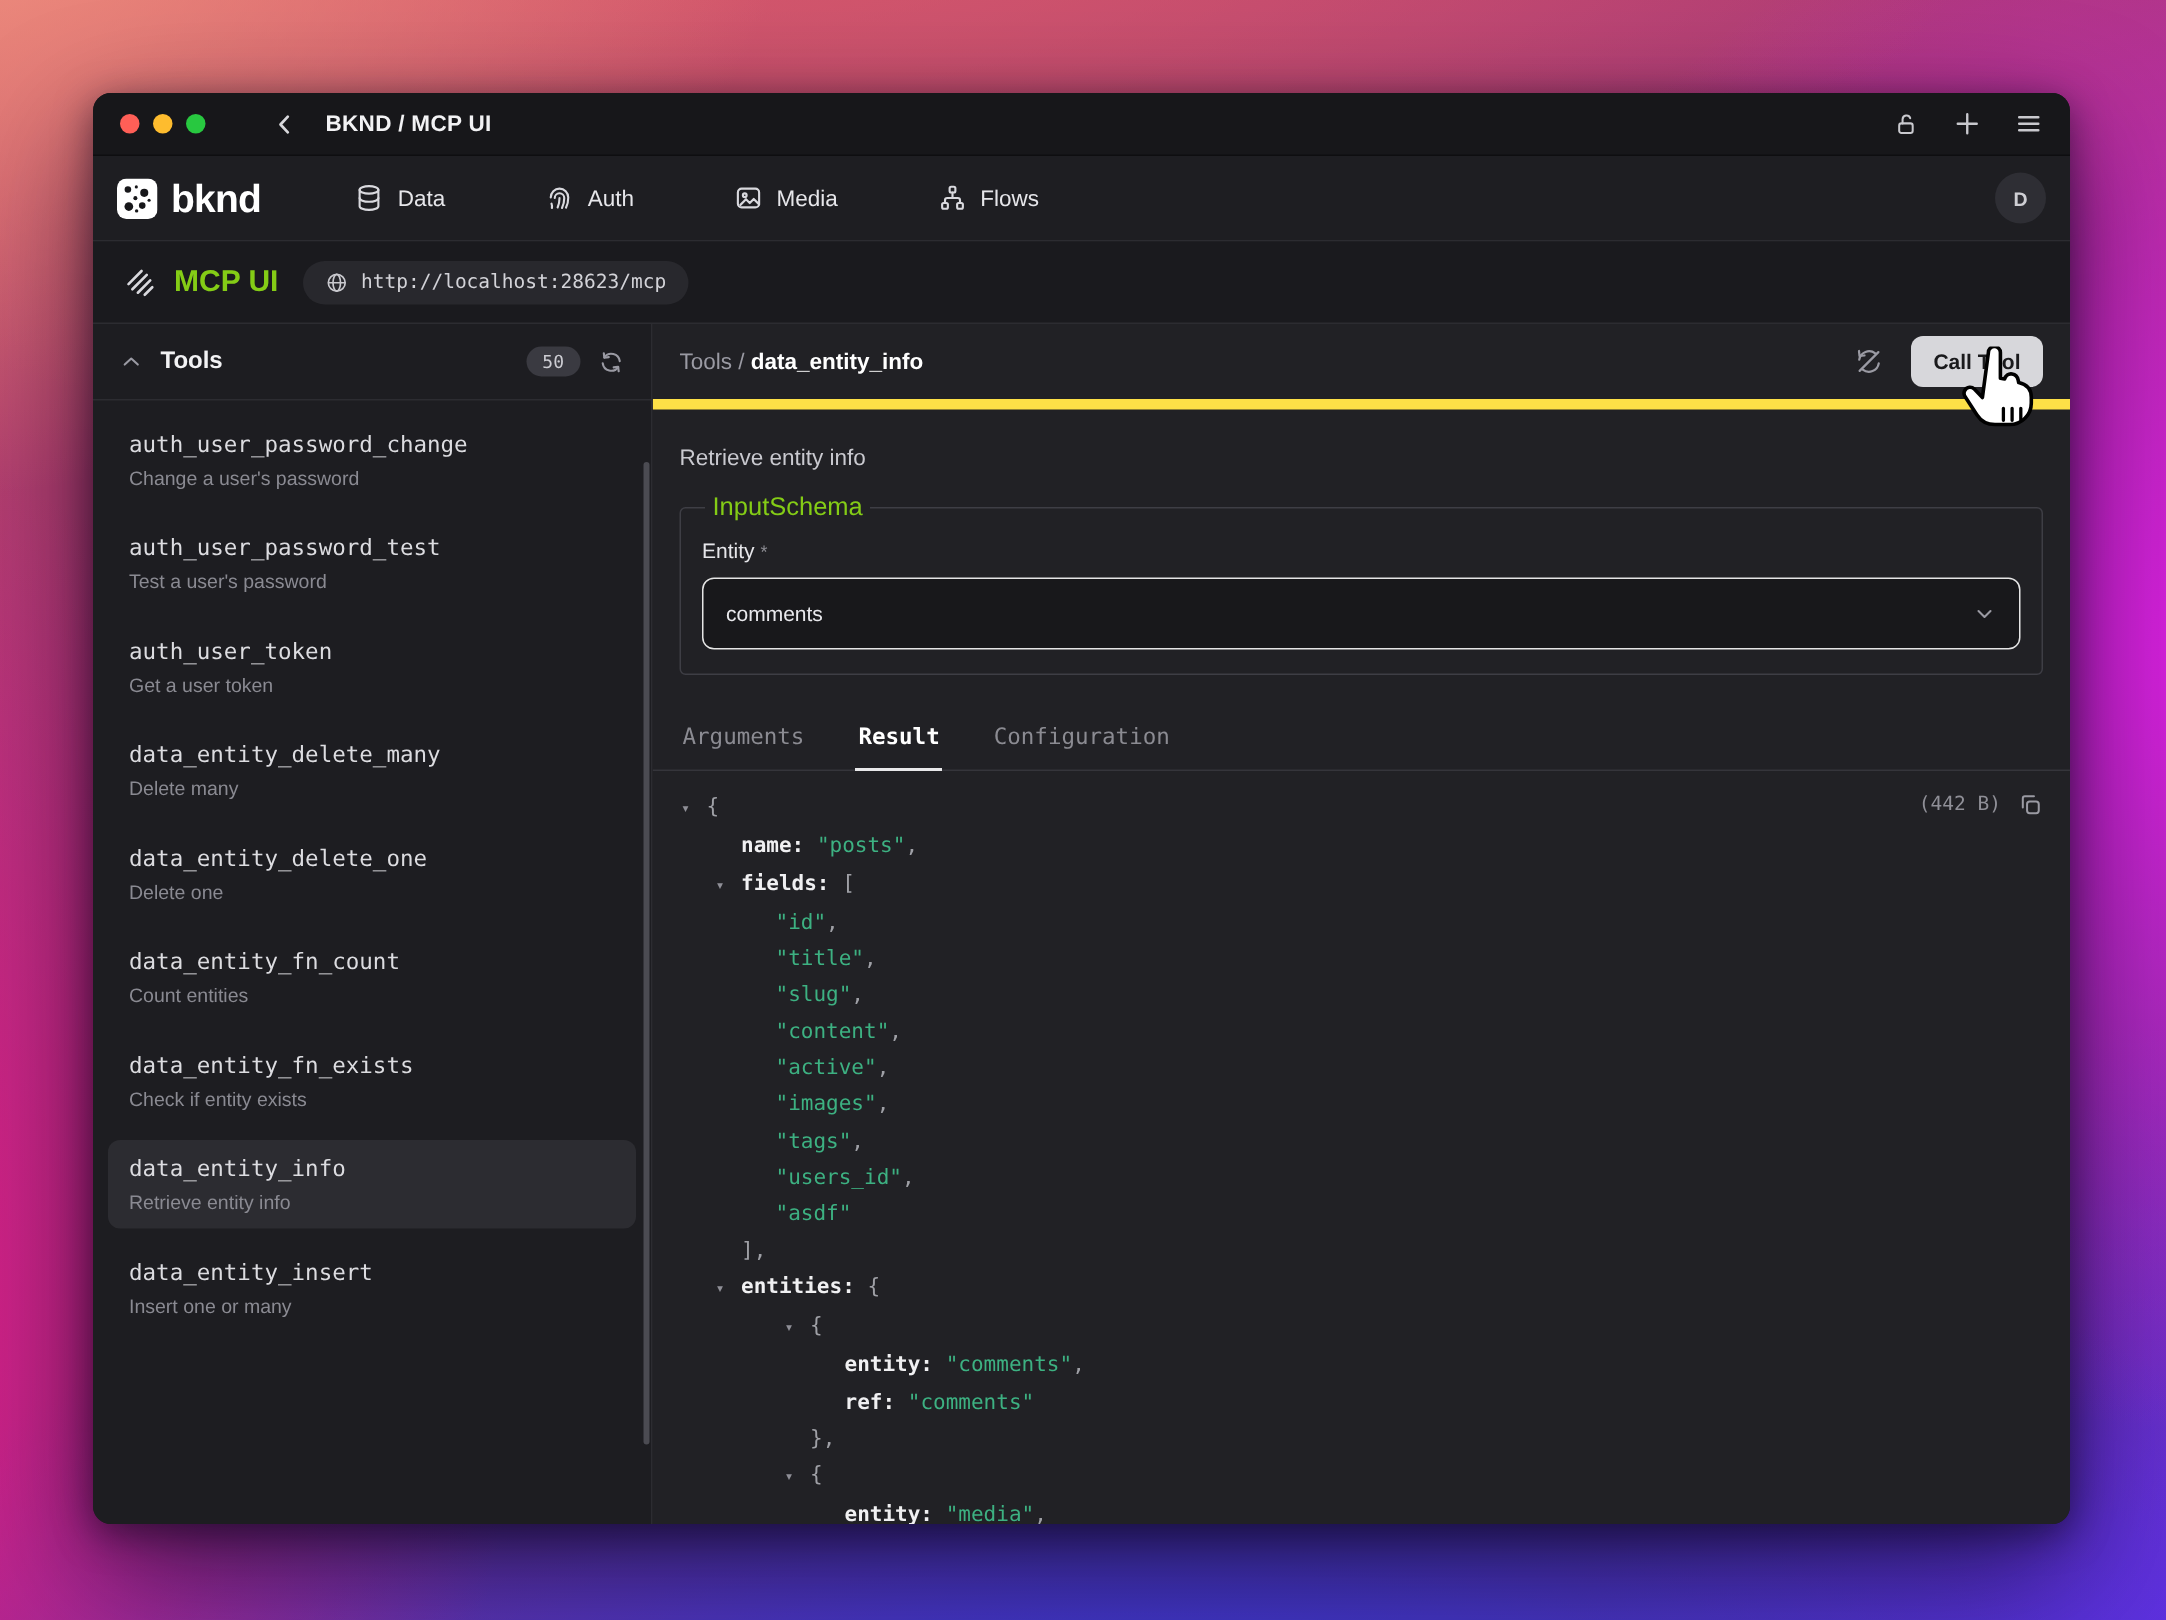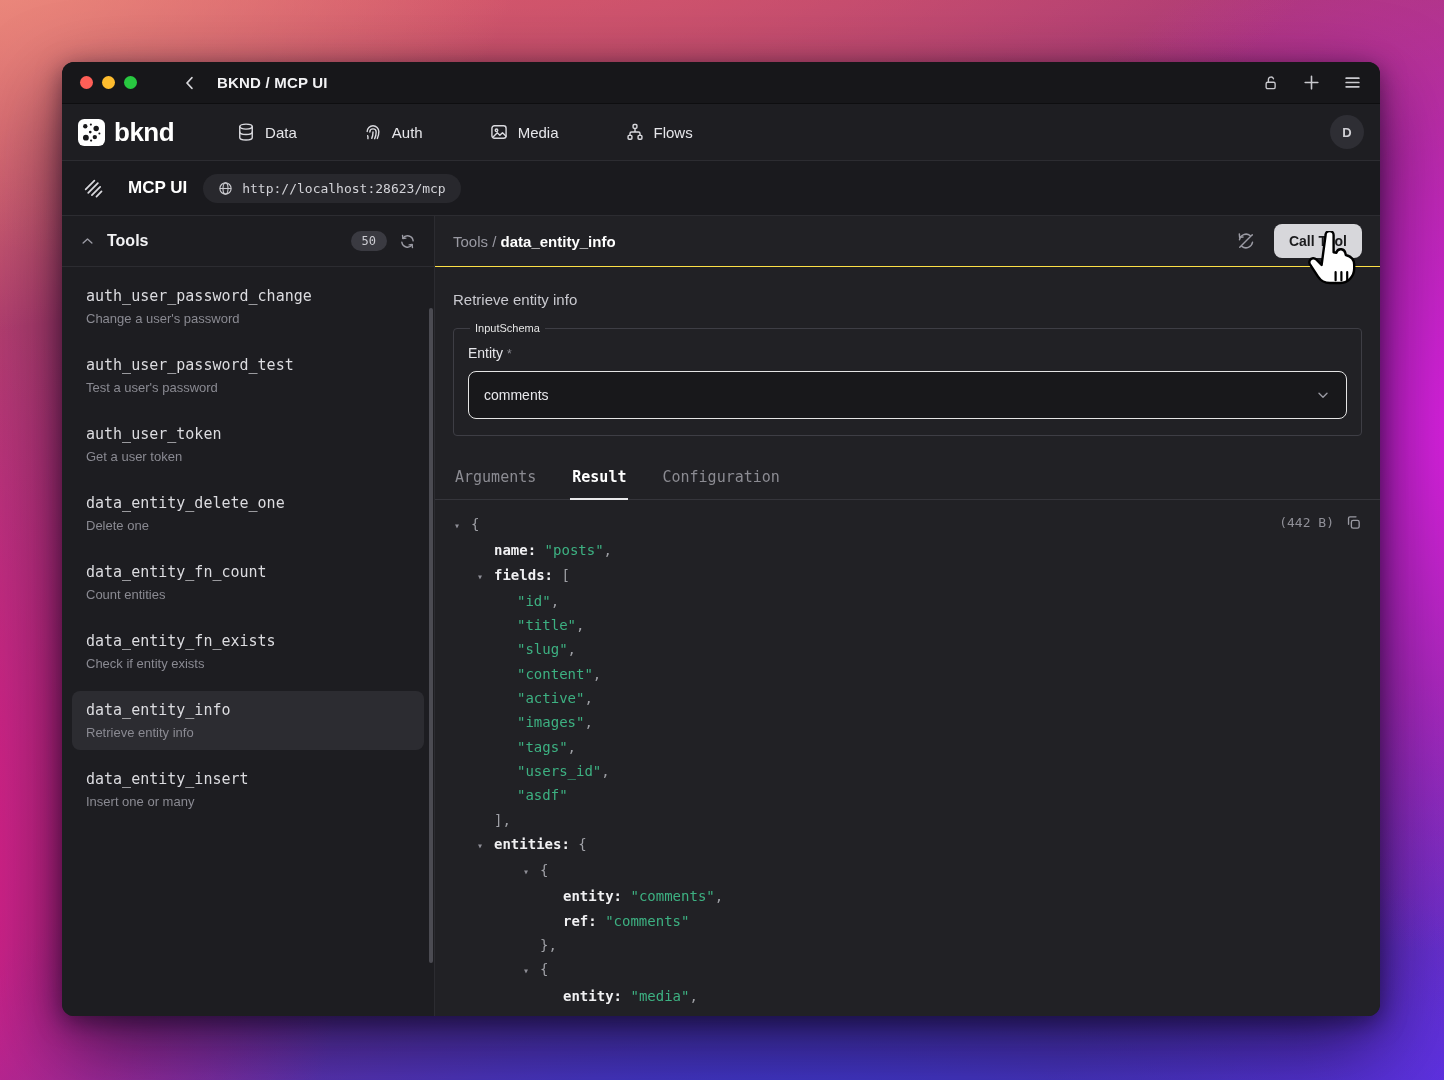--- a/index.html
+++ b/index.html
@@ -31,47 +31,47 @@
   
   .navbar{height:56px;flex:0 0 56px;background:#1e1e22;border-bottom:1px solid #2c2c31;display:flex;align-items:center;padding:0 16px;}
   .brand{display:flex;align-items:center;gap:9px;}
   .brand-word{font-size:26px;font-weight:800;letter-spacing:-.5px;color:#fff;}
   .nav-items{display:flex;align-items:center;margin-left:62px;gap:66px;}
   .nav-item{display:flex;align-items:center;gap:9px;font-size:15px;color:#e6e6ea;cursor:default;}
   .nav-item svg{stroke:#d9d9de;}
   .avatar{margin-left:auto;width:34px;height:34px;border-radius:50%;background:#2e2e34;display:flex;align-items:center;justify-content:center;font-size:13px;font-weight:700;color:#cfcfd4;}
   
   .mcpbar{height:54px;flex:0 0 54px;background:#1a1a1e;border-bottom:1px solid #2c2c31;display:flex;align-items:center;padding:0 20px;}
-  .mcp-title{margin-left:24px;font-size:17px;font-weight:700;color:#ffffff;}
+  .mcp-title{margin-left:12px;font-size:20px;font-weight:700;color:#84cc16;}
   .url-pill{margin-left:16px;background:#28282d;border-radius:999px;padding:7px 15px;display:flex;align-items:center;gap:9px;}
   .url-text{font-family:"DejaVu Sans Mono",monospace;font-size:13px;color:#d3d3d8;}
   
   .content{flex:1;display:flex;min-height:0;}
   .sidebar{width:372px;flex:0 0 372px;background:#1d1d21;border-right:1px solid #2c2c31;display:flex;flex-direction:column;position:relative;}
   .side-header{height:50px;flex:0 0 50px;border-bottom:1px solid #2c2c31;display:flex;align-items:center;padding:0 18px;gap:12px;}
   .side-header .hdr-label{font-size:16px;font-weight:700;color:#f2f2f4;}
   .count-badge{margin-left:auto;background:#3a3a41;color:#cdcdd3;border-radius:999px;padding:3px 11px;font-family:"DejaVu Sans Mono",monospace;font-size:12px;}
   .side-list{flex:1;overflow:hidden;padding:10px 10px 0 10px;}
   .side-item{padding:10px 14px;border-radius:8px;margin-bottom:10px;cursor:default;}
   .side-item.selected{background:#2c2c31;}
   .si-name{font-family:"DejaVu Sans Mono",monospace;font-size:15px;color:#dcdce0;}
   .si-desc{font-size:13px;color:#8a8a92;margin-top:6px;}
   .side-footer{position:absolute;left:0;right:0;bottom:0;height:51px;border-top:1px solid #2c2c31;background:#1d1d21;display:flex;align-items:center;gap:14px;padding:0 18px;}
   .side-footer .hdr-label{font-size:16px;font-weight:700;color:#f2f2f4;}
   .scroll-thumb{position:absolute;right:1px;top:92px;width:4px;height:655px;border-radius:2px;background:#4b4b52;}
   
   .main{flex:1;background:#212125;display:flex;flex-direction:column;min-width:0;overflow:hidden;}
-  .main-header{height:50px;flex:0 0 50px;border-bottom:1px solid #fde047;display:flex;align-items:center;padding:0 18px;}
+  .main-header{height:50px;flex:0 0 50px;border-bottom:7px solid #fde047;display:flex;align-items:center;padding:0 18px;}
   .crumb{font-size:15px;color:#9a9aa3;}
   .crumb .cur{color:#ffffff;font-weight:700;}
   .mh-right{margin-left:auto;display:flex;align-items:center;gap:18px;}
   .call-btn{background:#d7d7db;color:#1a1a1c;font-size:14px;font-weight:600;border:none;border-radius:8px;padding:9px 15px;font-family:"Liberation Sans",sans-serif;}
   .tool-desc{margin:24px 18px 0;font-size:15px;color:#c9c9cf;}
   fieldset.schema{margin:14px 18px 0;border:1px solid #3e3e45;border-radius:4px;padding:2px 14px 16px;}
-  fieldset.schema legend{font-size:11px;color:#e5e5e5;padding:0 5px;margin-left:2px;}
+  fieldset.schema legend{font-size:17px;color:#84cc16;padding:0 5px;margin-left:2px;}
   .field-label{display:block;margin:9px 0 10px;font-size:14px;color:#e6e6ea;}
   .req{color:#8b8b92;font-size:12px;margin-left:4px;}
   .selectbox{height:38px;background:#18181b;border:1px solid #e5e5e5;border-radius:8px;display:flex;align-items:center;padding:4px 15px;font-size:14px;color:#e8e8ec;}
   .selectbox svg{margin-left:auto;}
   .tabs{margin-top:20px;padding:0 18px;border-bottom:1px solid #35353b;display:flex;gap:32px;}
   .tab{font-family:"DejaVu Sans Mono",monospace;font-size:15px;color:#8b8b92;padding:12px 2px 12px;margin-bottom:-1px;border-bottom:2px solid transparent;}
   .tab.active{color:#ffffff;font-weight:700;border-bottom-color:#e8e8ea;}
   
   .json{flex:1;position:relative;padding:12px 18px 0 0;font-family:"DejaVu Sans Mono",monospace;font-size:14px;overflow:hidden;}
   .json-meta{position:absolute;top:14px;right:18px;display:flex;align-items:center;gap:11px;color:#8f8f97;font-size:13px;}
@@ -213,20 +213,24 @@
             <div class="si-name">auth_user_password_change</div>
             <div class="si-desc">Change a user's password</div>
           </div>
           <div class="side-item">
             <div class="si-name">auth_user_password_test</div>
             <div class="si-desc">Test a user's password</div>
           </div>
           <div class="side-item">
             <div class="si-name">auth_user_token</div>
             <div class="si-desc">Get a user token</div>
+          </div>
+          <div class="side-item">
+            <div class="si-name">data_entity_delete_many</div>
+            <div class="si-desc">Delete many</div>
           </div>
           <div class="side-item">
             <div class="si-name">data_entity_delete_one</div>
             <div class="si-desc">Delete one</div>
           </div>
           <div class="side-item">
             <div class="si-name">data_entity_fn_count</div>
             <div class="si-desc">Count entities</div>
           </div>
           <div class="side-item">

